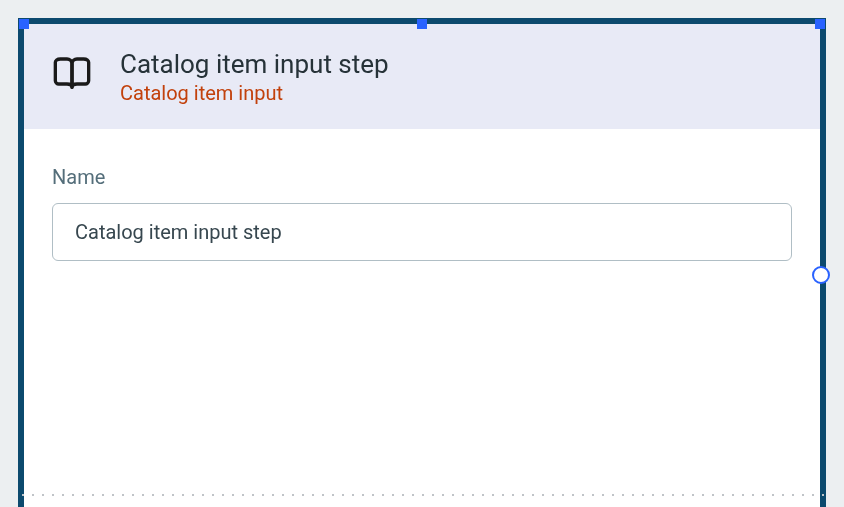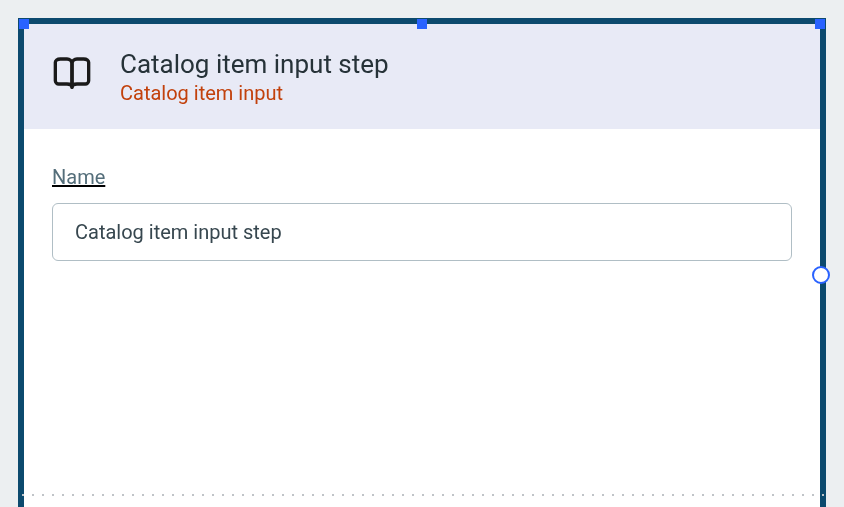--- a/index.html
+++ b/index.html
@@ -76,21 +76,20 @@
       line-height: 1.25;
       font-weight: 400;
     }
     .titles .subtitle {
       font-size: 20px;
       color: #c2410c;
       font-weight: 400;
     }
     .body {
       padding: 36px 28px;
-      text-decoration: underline;
     }
     .field {
       margin-bottom: 30px;
     }
     .label {
       font-size: 20px;
       color: #546e7a;
       margin-bottom: 14px;
     }
     input.text-input {

